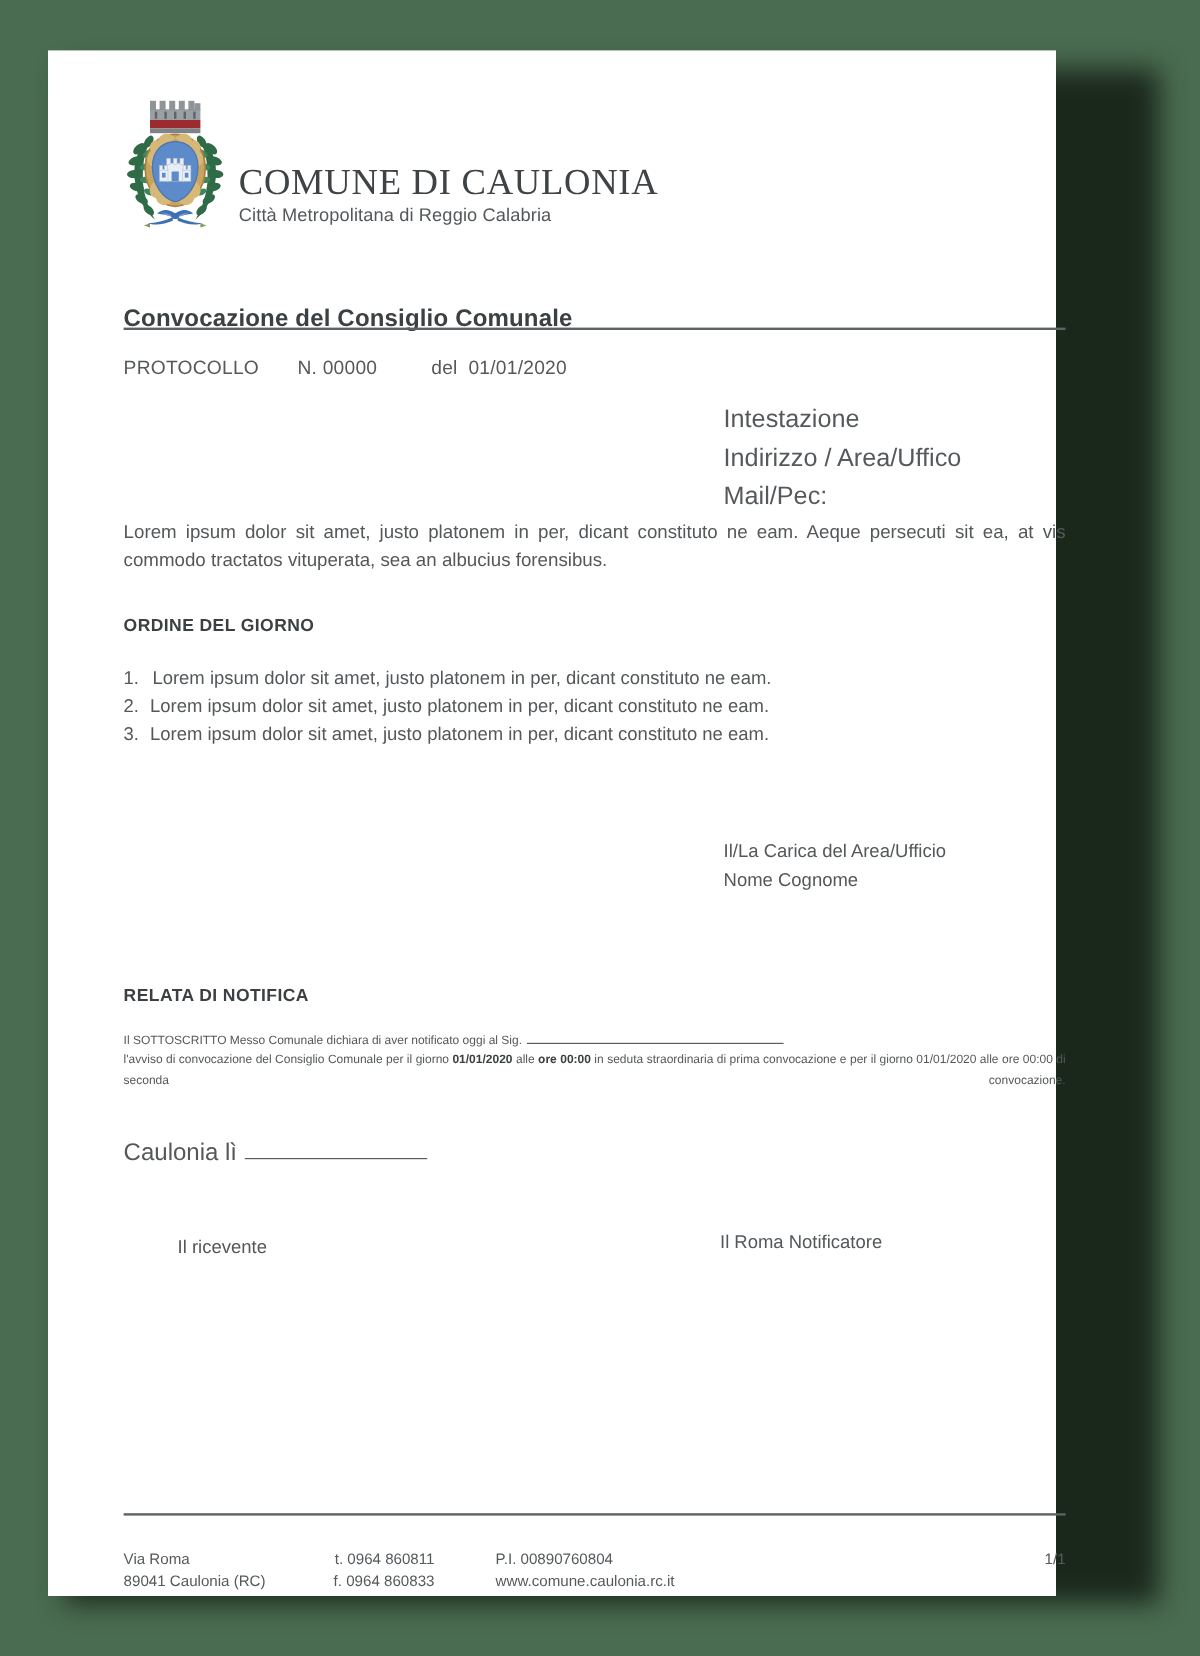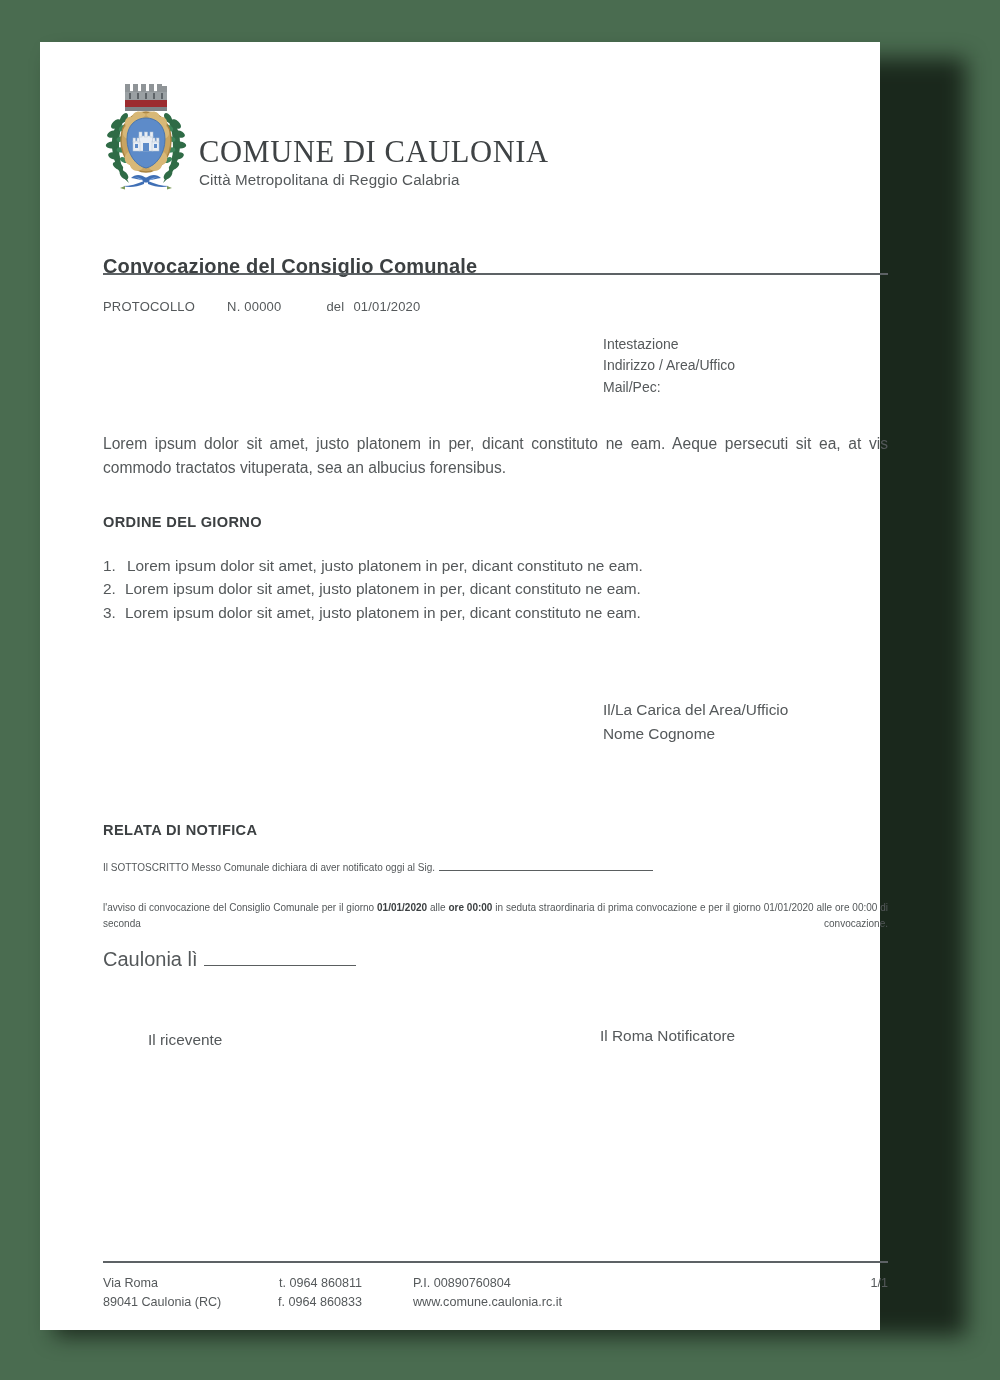--- a/index.html
+++ b/index.html
@@ -85,36 +85,36 @@
   }
   #title-rule {
     top: 231px;
     height: 2px;
     background: #5d6265;
   }
 
   
   #protocol-row {
     top: 257px;
-    font-size: 13px;
+    font-size: 16px;
     color: #55595b;
     letter-spacing: 0.2px;
     white-space: nowrap;
   }
   #protocol-row .seg-label { }
   #protocol-row .seg-num { margin-left: 32px; }
   #protocol-row .seg-del { margin-left: 45px; }
   #protocol-row .seg-date { margin-left: 9px; }
 
   
   #recipient {
     left: 563px;
     top: 292px;
     width: 300px;
-    font-size: 14px;
+    font-size: 21px;
     color: #55595b;
     line-height: 1.53;
   }
 
   
   #intro {
     top: 390px;
     font-size: 15.6px;
     color: #54585a;
     line-height: 1.55;
@@ -169,21 +169,20 @@
   .blank-rule {
     display: inline-block;
     border-bottom: 1.6px solid #5a5e60;
     vertical-align: baseline;
     height: 0.92em;
   }
   #relata-blank-sig { width: 214px; margin-left: 4px; }
   #relata-para {
     text-align: justify;
     text-align-last: justify;
-    margin-top: 24px;
   }
   #relata-para b { font-weight: bold; color: #3c4042; }
 
   #place-date-row {
     top: 905px;
     font-size: 20px;
     color: #54585a;
     white-space: nowrap;
   }
   #place-blank { width: 152px; margin-left: 6px; }
@@ -214,21 +213,21 @@
     background: #5d6265;
   }
   #footer {
     top: 1232px;
     font-size: 12.6px;
     color: #55595b;
     line-height: 1.48;
   }
   #footer .fcol {
     position: absolute;
-    top: 0;
+    top: 16px;
     white-space: nowrap;
   }
   #fcol-address { left: 0px; }
   #fcol-phone   { left: 175px; text-align: right; }
   #fcol-web     { left: 310px; }
   #fcol-page    { left: 0px; width: 785px; text-align: right; }
 
   
   #emblem svg { display: block; }
 </style>

